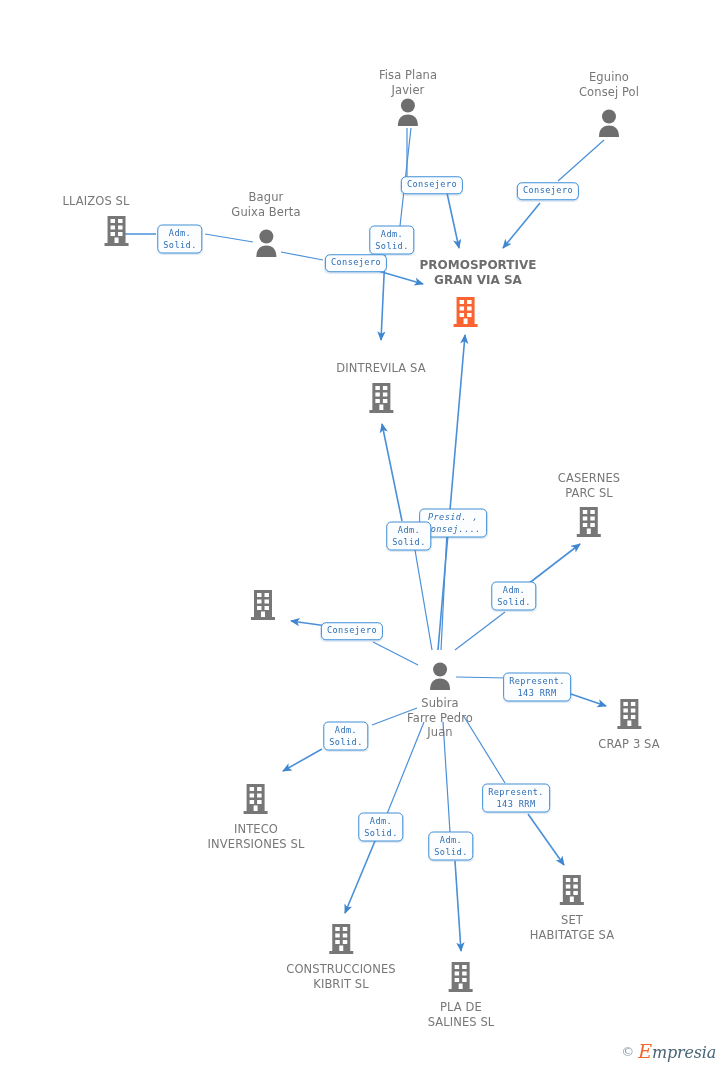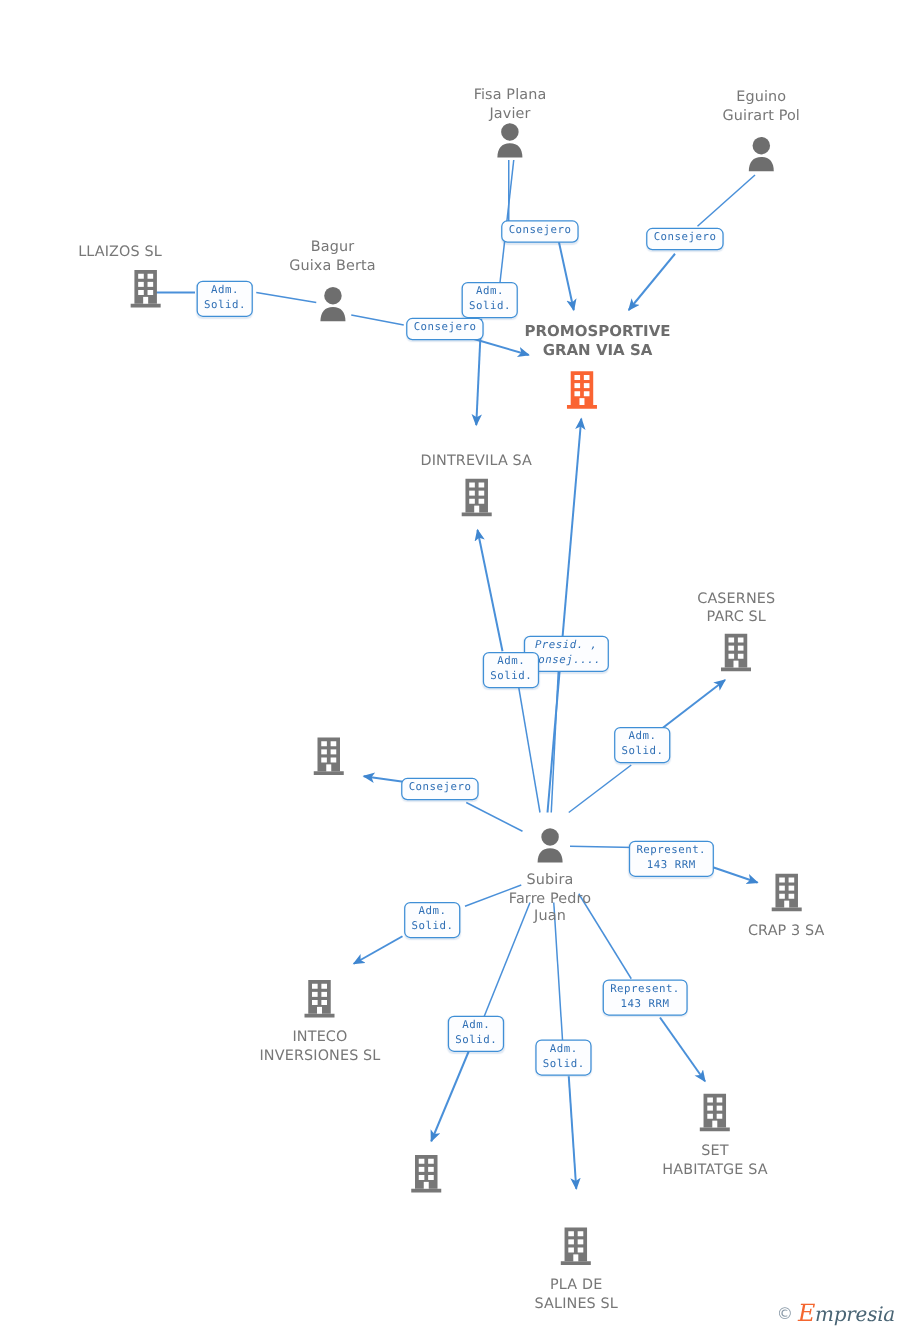--- a/index.html
+++ b/index.html
@@ -137,21 +137,21 @@
         <div class="node-label">Fisa Plana
 Javier</div>
         <div style="height: 0px;"></div>
         <span class="icon-wrap"><svg width="26" height="30" viewBox="0 0 26 30" xmlns="http://www.w3.org/2000/svg">
             <circle cx="13" cy="8.5" r="7" fill="#6e6e6e"></circle>
             <path d="M13,17.5 C19.5,17.5 23,21.5 23,29 L3,29 C3,21.5 6.5,17.5 13,17.5 Z" fill="#6e6e6e"></path>
           </svg></span>
       </div>
       <div class="node" style="left: 609px; top: 70px;">
         <div class="node-label">Eguino
-Guirart Pol</div>
+Consej Pol</div>
         <div style="height: 9px;"></div>
         <span class="icon-wrap"><svg width="26" height="30" viewBox="0 0 26 30" xmlns="http://www.w3.org/2000/svg">
             <circle cx="13" cy="8.5" r="7" fill="#6e6e6e"></circle>
             <path d="M13,17.5 C19.5,17.5 23,21.5 23,29 L3,29 C3,21.5 6.5,17.5 13,17.5 Z" fill="#6e6e6e"></path>
           </svg></span>
       </div>
       <div class="node" style="left: 266px; top: 190px;">
         <div class="node-label">Bagur
 Guixa Berta</div>
         <div style="height: 9px;"></div>
@@ -299,22 +299,24 @@
             <rect x="1" y="28" width="24" height="3" fill="#777777"></rect>
             <rect x="7" y="4" width="4.5" height="4" fill="#ffffff"></rect>
             <rect x="14.5" y="4" width="4.5" height="4" fill="#ffffff"></rect>
             <rect x="7" y="10.5" width="4.5" height="4" fill="#ffffff"></rect>
             <rect x="14.5" y="10.5" width="4.5" height="4" fill="#ffffff"></rect>
             <rect x="7" y="17" width="4.5" height="4" fill="#ffffff"></rect>
             <rect x="14.5" y="17" width="4.5" height="4" fill="#ffffff"></rect>
             <rect x="11" y="22.5" width="4" height="5.5" fill="#ffffff"></rect>
           </svg></span>
         <div style="height: 7px;"></div>
-      </div>
-      <div class="node" style="left: 461px; top: 981px;">
+        <div class="node-label">CONSTRUCCIONES
+KIBRIT SL</div>
+      </div>
+      <div class="node" style="left: 461px; top: 961px;">
         <span class="icon-wrap"><svg width="26" height="32" viewBox="0 0 26 32" xmlns="http://www.w3.org/2000/svg">
             <rect x="4" y="1" width="18" height="27" fill="#777777"></rect>
             <rect x="1" y="28" width="24" height="3" fill="#777777"></rect>
             <rect x="7" y="4" width="4.5" height="4" fill="#ffffff"></rect>
             <rect x="14.5" y="4" width="4.5" height="4" fill="#ffffff"></rect>
             <rect x="7" y="10.5" width="4.5" height="4" fill="#ffffff"></rect>
             <rect x="14.5" y="10.5" width="4.5" height="4" fill="#ffffff"></rect>
             <rect x="7" y="17" width="4.5" height="4" fill="#ffffff"></rect>
             <rect x="14.5" y="17" width="4.5" height="4" fill="#ffffff"></rect>
             <rect x="11" y="22.5" width="4" height="5.5" fill="#ffffff"></rect>

